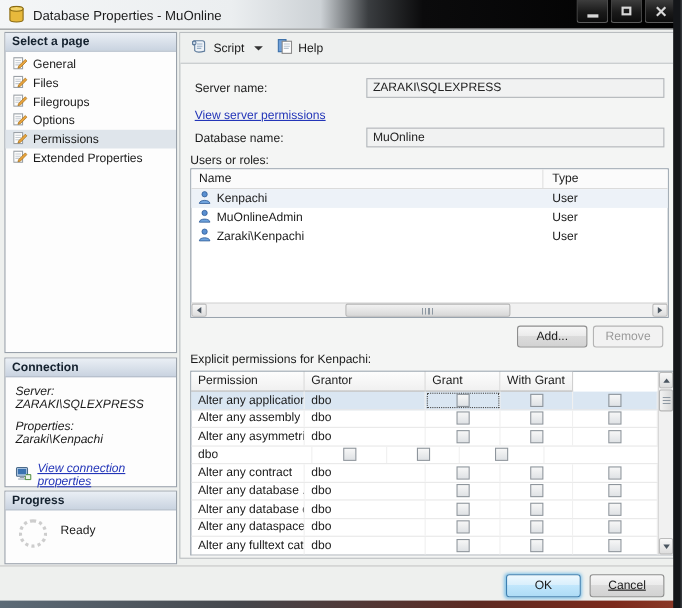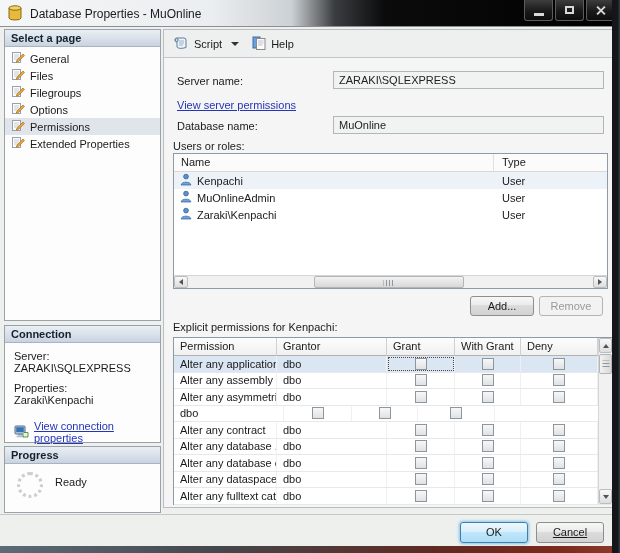--- a/index.html
+++ b/index.html
@@ -29,21 +29,21 @@
     font-weight:bold; padding:2px 6px; color:#14212e; }
   #panel-pages { left:4px; top:29px; width:157px; height:292px; }
   #panel-connection { left:4px; top:325px; width:157px; height:118px; }
   #panel-progress { left:4px; top:446px; width:157px; height:67px; }
 
   .sp-item { display:flex; align-items:center; gap:5px; height:17px; padding-left:7px; cursor:pointer; }
   .sp-item.selected { background:#dfe5eb; }
   .sp-item .lbl { padding-top:1px; }
   #select-page-items { padding-top:3px; }
 
-  .conn-body { padding:7px 16px 0 9px; line-height:12px; }
+  .conn-body { padding:7px 16px 0 9px; line-height:12px;font-style:italic; }
   .conn-label { margin-top:8px; }
   .conn-label:first-child { margin-top:0; }
   .conn-link-row { display:flex; align-items:center; gap:5px; margin-top:14px; cursor:pointer; }
   a.link { color:#2335b8; text-decoration:underline; cursor:pointer; }
 
   .prog-body { position:relative; height:49px; }
   .spinner { position:absolute; left:12px; top:8px; width:26px; height:26px; border:3px dotted #cdcdcd; border-radius:50%; }
   .prog-status { position:absolute; left:50px; top:12px; }
 
   
@@ -329,21 +329,20 @@
       <div class="btn disabled" style="left:375px; top:238px; width:64px;">Remove</div>
 
       <div class="lab" style="left:9px; top:263px;">Explicit permissions for Kenpachi:</div>
 
       <div id="grid">
         <div class="g-header" id="grid-header">
             <div class="g-hcell gc-perm">Permission</div>
             <div class="g-hcell gc-grantor">Grantor</div>
             <div class="g-hcell gc-grant">Grant</div>
             <div class="g-hcell gc-wgrant">With Grant</div>
-            <div class="g-hcell gc-deny">Deny</div>
           </div>
         <div id="grid-body">
             <div class="g-row selected">
               <div class="g-cell gc-perm">
                 <span class="g-text">Alter any application...</span>
               </div>
               <div class="g-cell gc-grantor">
                 <span class="g-text">dbo</span>
               </div>
               <div class="g-cell gc-grant focused">

